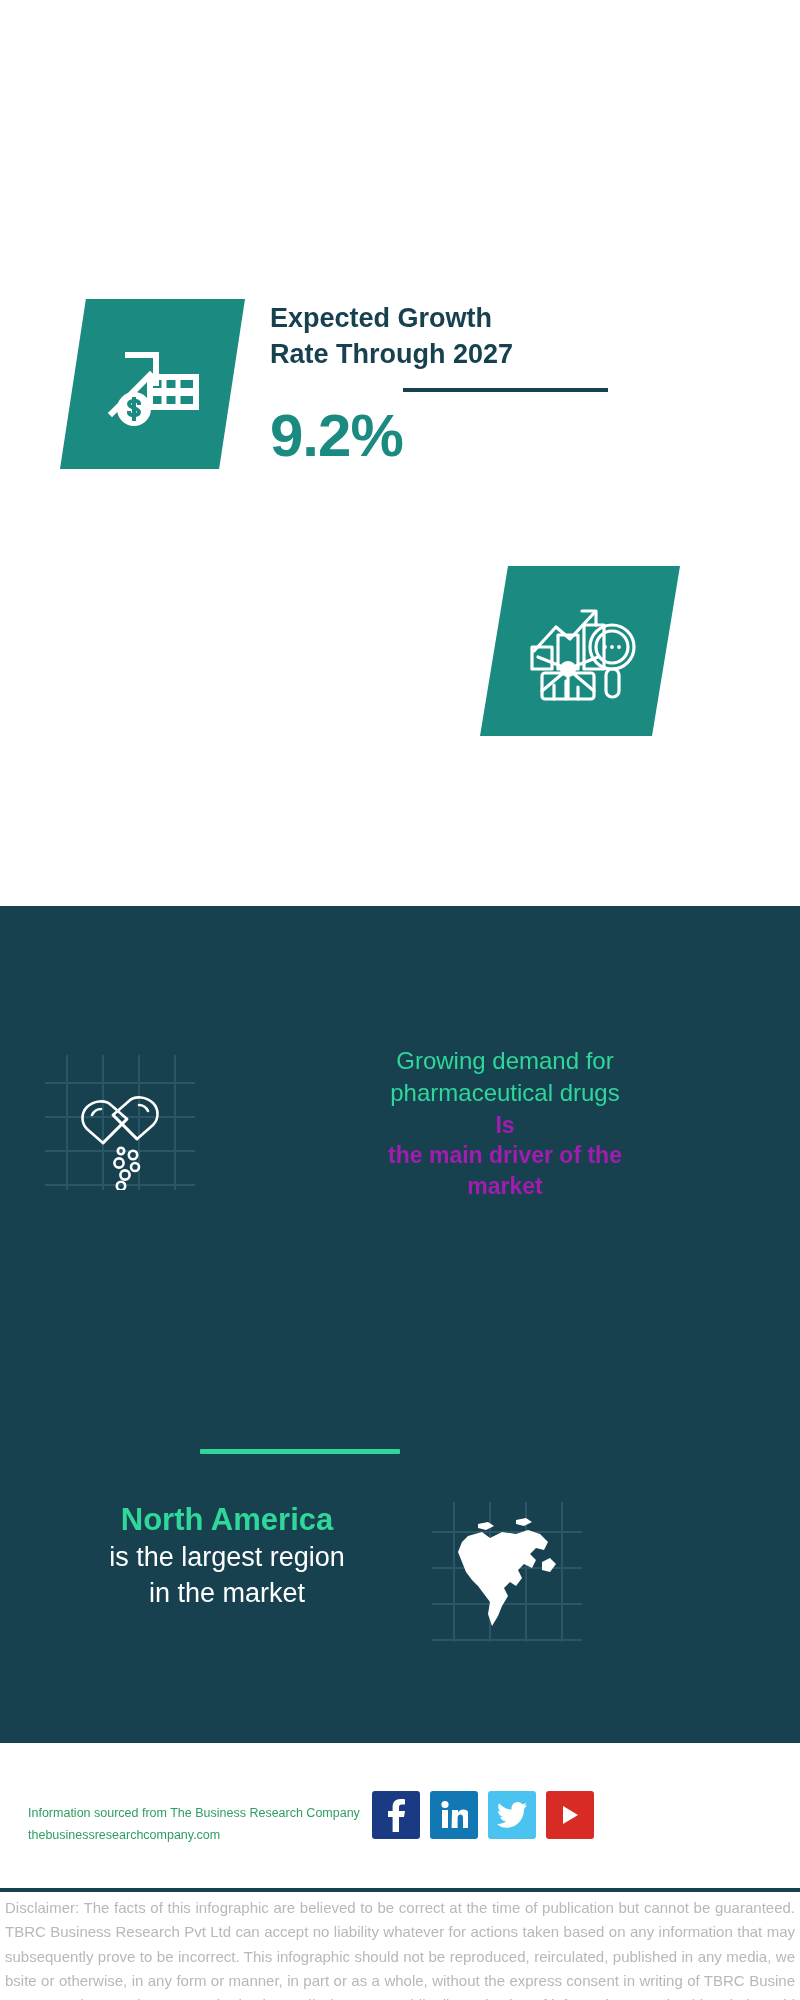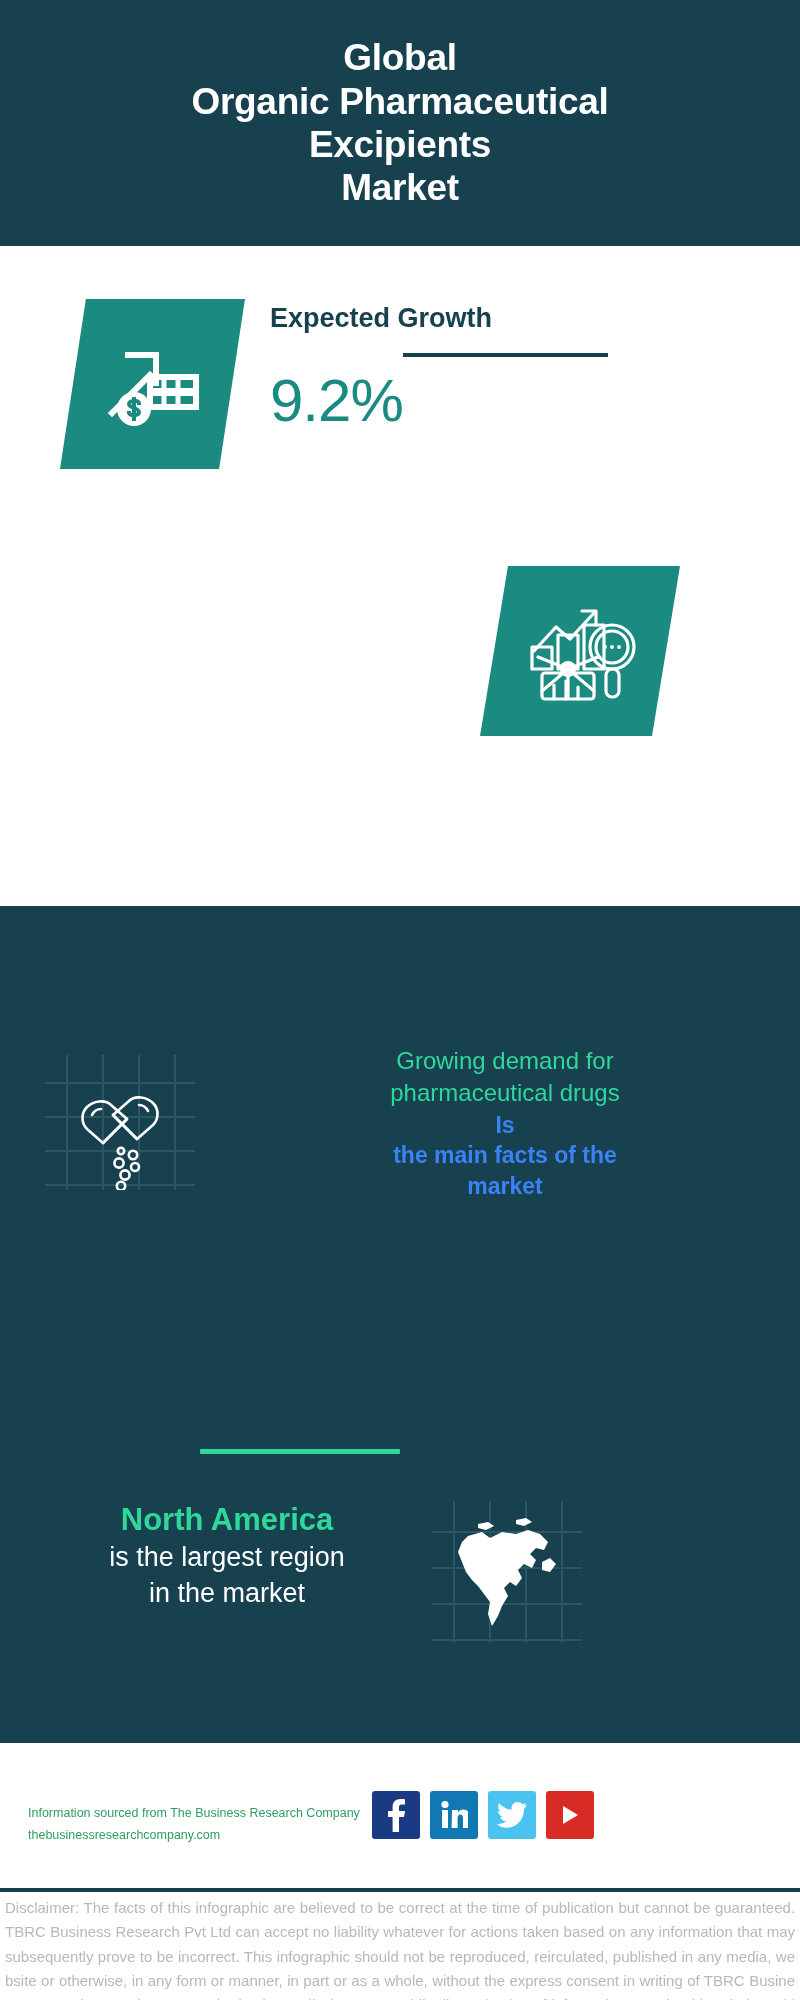--- a/index.html
+++ b/index.html
@@ -38,21 +38,21 @@
     display:flex; align-items:center; justify-content:center;
   }
   .growth-text { position:absolute; left:270px; top:10px; width:470px; }
   .label-dark {
     color:#17414f; font-size:27px; font-weight:bold; line-height:1.32;
   }
   .rule-dark {
     width:205px; height:4px; background:#17414f; margin:16px auto 12px auto;
   }
   .value-teal {
-    color:#1b8a80; font-size:60px; font-weight:normal; line-height:1.05;
+    color:#1b8a80; font-size:60px; font-weight:bold; line-height:1.05;
     letter-spacing:-1px;
   }
 
   
   .size-block { position:absolute; left:0; top:310px; width:800px; height:240px; }
   .size-text { position:absolute; left:50px; top:4px; width:420px; text-align:center; }
   .rule-dark2 { width:205px; height:4px; background:#17414f; margin:16px auto 10px auto; }
   .icon-para-right {
     position:absolute; left:480px; top:10px; width:200px; height:170px;
     background:#1b8a80;
@@ -74,21 +74,21 @@
   .pill-grid {
     position:absolute; left:45px; top:10px; width:150px; height:135px;
   }
   .driver-text {
     position:absolute; left:240px; top:0px; width:530px; text-align:center;
   }
   .driver-green {
     color:#2fd79a; font-size:24px; line-height:1.35; font-weight:normal;
   }
   .driver-white {
-    color:#3b82f6; font-size:23px; font-weight:bold; line-height:1.32;
+    color:#a21caf; font-size:23px; font-weight:bold; line-height:1.32;
   }
 
   .divider-green {
     position:absolute; left:200px; top:1449px; width:200px; height:5px;
     background:#2fd79a; border-radius:1px;
   }
 
   .region-row { position:absolute; left:0; top:1500px; width:800px; height:200px; }
   .region-text { position:absolute; left:32px; top:0; width:390px; text-align:center; }
   .region-green {
@@ -132,47 +132,40 @@
     color:#b8b8b8; font-size:15px; line-height:1.62;
     text-align:justify; font-family:"Liberation Sans", sans-serif;
     word-break:break-all;
   }
 </style>
 </head>
 <body>
 
 <div class="page">
 
-  <div class="header">
-    <div class="header-title">
-      <span>Global</span>
-      <span>Organic Pharmaceutical</span>
-      <span>Excipients</span>
-      <span>Market</span>
-    </div>
-  </div>
 
   <div class="white-mid">
 
     <div class="growth-block">
       <div class="icon-para-left">
         <svg width="110" height="95" viewBox="0 0 110 95" fill="none" stroke="#ffffff" stroke-width="6" stroke-linecap="square">
           <path d="M14 76 L52 38"></path>
           <path d="M30 18 L58 18 L58 46" fill="none"></path>
           <rect x="52" y="40" width="46" height="14"></rect>
           <rect x="52" y="56" width="46" height="14"></rect>
           <path d="M66 40 L66 70 M80 40 L80 70" stroke-width="5"></path>
           <circle cx="36" cy="72" r="17" fill="#ffffff" stroke="none"></circle>
           <path d="M36 62 L36 82" stroke="#1b8a80" stroke-width="4"></path>
           <path d="M41 66 C41 63 31 63 31 67 C31 71 41 71 41 75 C41 79 31 79 31 76" stroke="#1b8a80" stroke-width="4" fill="none"></path>
         </svg>
       </div>
       <div class="growth-text">
         <div class="label-dark">
           <div>Expected Growth</div>
+          <div>Rate Through 2027</div>
         </div>
         <div class="rule-dark"></div>
         <div class="value-teal">9.2%</div>
       </div>
     </div>
 
     <div class="size-block">
       <div class="icon-para-right">
         <svg width="120" height="105" viewBox="0 0 120 105" fill="none" stroke="#ffffff" stroke-width="3.2" stroke-linecap="round" stroke-linejoin="round">
           <path d="M14 52 L36 28 L50 40 L74 14"></path>
@@ -226,21 +219,21 @@
         </g>
       </svg>
     </div>
     <div class="driver-text">
       <div class="driver-green">
         <div>Growing demand for</div>
         <div>pharmaceutical drugs</div>
       </div>
       <div class="driver-white">
         <div>Is</div>
-        <div>the main facts of the</div>
+        <div>the main driver of the</div>
         <div>market</div>
       </div>
     </div>
   </div>
 
   <div class="divider-green"></div>
 
   <div class="region-row">
     <div class="region-text">
       <div class="region-green">North America</div>

